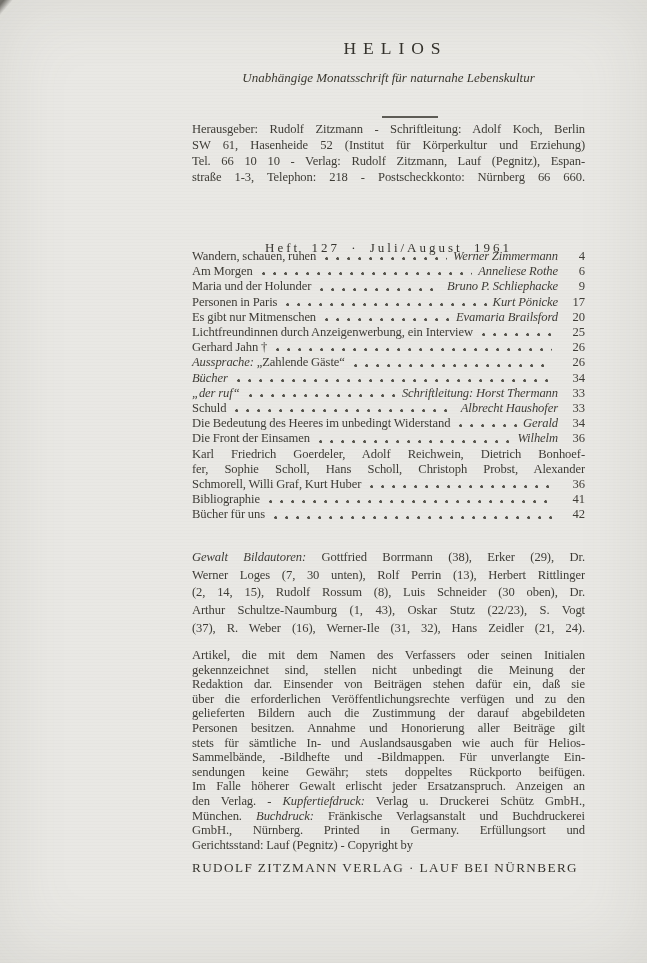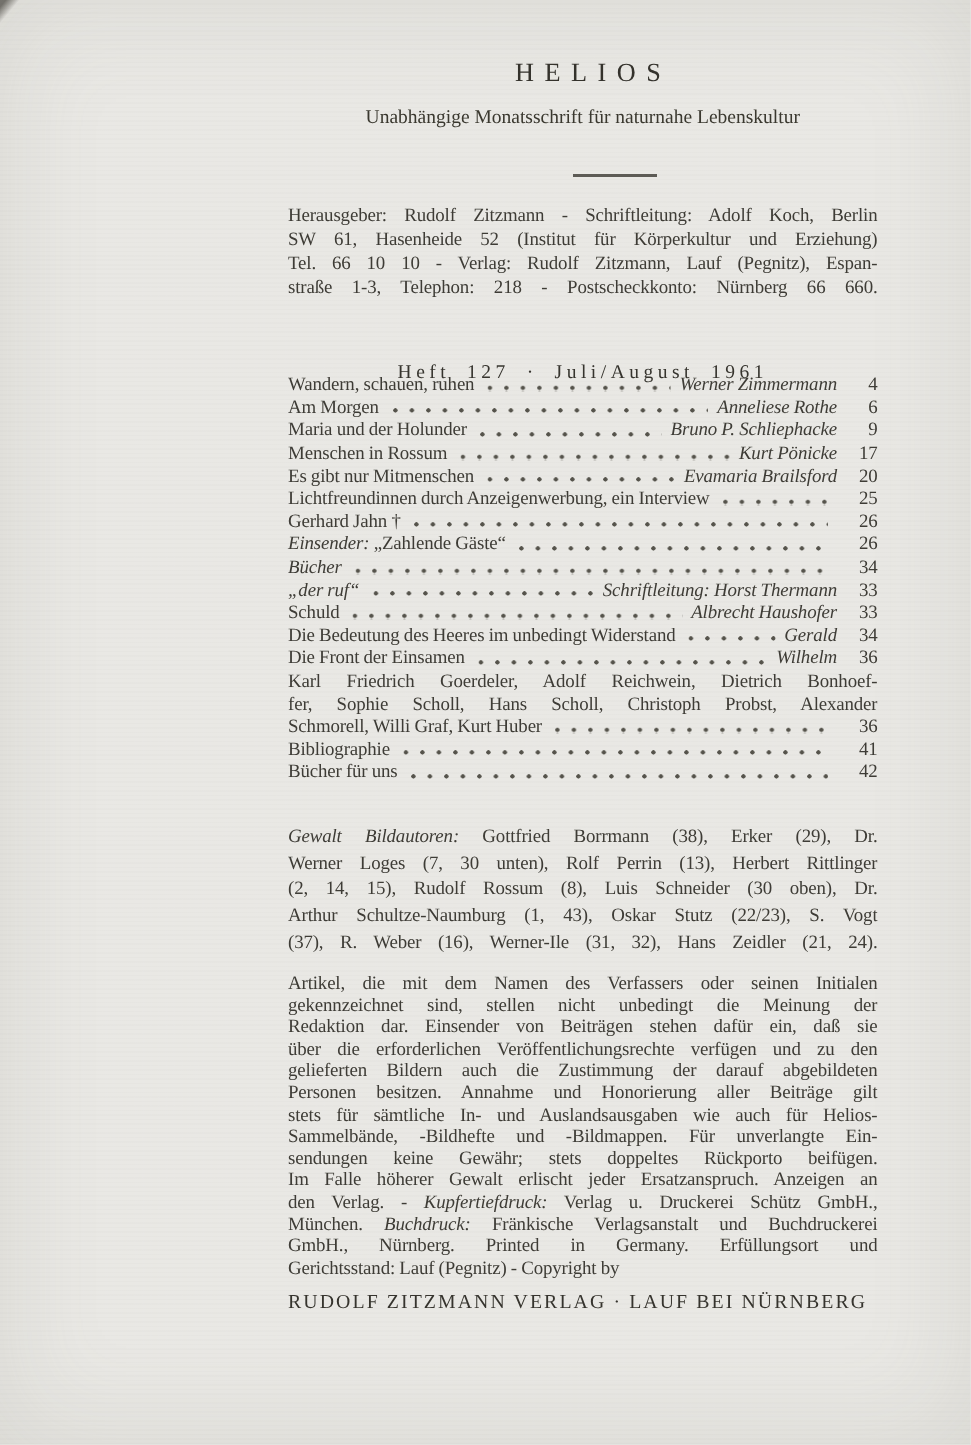--- a/index.html
+++ b/index.html
@@ -13,29 +13,29 @@
     font-family:"Liberation Serif", serif;
     color:#3e3c36;
   }
   .corner-mark { position:absolute; top:0; left:0; width:18px; height:15px;
     background: linear-gradient(130deg, rgba(70,68,62,0.70) 0 3px, rgba(70,68,62,0) 10px); }
   .col { position:absolute; left:192px; width:393px; }
   .it { font-style:italic; }
 
   .title { top:38px; text-align:center; font-size:17.5px; letter-spacing:7px; padding-left:7px;
            color:#34322c; }
-  .subtitle { top:70px; text-align:center; font-size:13px; color:#3a382f; }
+  .subtitle { top:70px; text-align:center; font-style:italic; font-size:13px; color:#3a382f; }
   .rule { position:absolute; top:116px; left:calc(192px + 196px - 6px); width:56px; height:2px;
           background:#5d5b55; }
 
   .textblock { font-size:12.6px; letter-spacing:-0.1px; word-spacing:-0.2px; }
   .justify-line { text-align:justify; text-align-last:justify; white-space:nowrap; overflow:hidden; }
   .center-line { text-align:left; white-space:nowrap; }
 
-  .publisher { top:135px; line-height:16.1px; }
+  .publisher { top:121px; line-height:16.1px; }
   .issue { top:240px; text-align:center; font-size:13px; letter-spacing:3px; word-spacing:5px;
            color:#36342e; }
 
   .toc { top:249px; line-height:15.2px; }
   .toc-row { display:flex; align-items:baseline; white-space:nowrap; }
   .toc-title { flex:0 0 auto; }
   .leader { flex:1 1 auto; align-self:flex-end; height:4px; margin:0 6px 3px 9px; min-width:4px;
     background-image: radial-gradient(circle at 1.6px 1.6px, #55534b 1.25px, rgba(0,0,0,0) 1.6px);
     background-size:11px 4px; background-repeat:repeat-x; background-position:left bottom; }
   .toc-author { flex:0 0 auto; font-style:italic; }
@@ -73,21 +73,21 @@
         <span class="toc-author">Anneliese Rothe</span>
         <span class="toc-page">6</span>
       </div>
       <div class="toc-row">
         <span class="toc-title">Maria und der Holunder</span>
         <span class="leader"></span>
         <span class="toc-author">Bruno P. Schliephacke</span>
         <span class="toc-page">9</span>
       </div>
       <div class="toc-row">
-        <span class="toc-title">Menschen in Rossum</span>
+        <span class="toc-title">Personen in Paris</span>
         <span class="leader"></span>
         <span class="toc-author">Kurt Pönicke</span>
         <span class="toc-page">17</span>
       </div>
       <div class="toc-row">
         <span class="toc-title">Es gibt nur Mitmenschen</span>
         <span class="leader"></span>
         <span class="toc-author">Evamaria Brailsford</span>
         <span class="toc-page">20</span>
       </div>
@@ -95,21 +95,21 @@
         <span class="toc-title">Lichtfreundinnen durch Anzeigenwerbung, ein Interview</span>
         <span class="leader"></span>
         <span class="toc-page">25</span>
       </div>
       <div class="toc-row">
         <span class="toc-title">Gerhard Jahn †</span>
         <span class="leader"></span>
         <span class="toc-page">26</span>
       </div>
       <div class="toc-row">
-        <span class="toc-title"><span class="it">Einsender:</span> „Zahlende Gäste“</span>
+        <span class="toc-title"><span class="it">Aussprache:</span> „Zahlende Gäste“</span>
         <span class="leader"></span>
         <span class="toc-page">26</span>
       </div>
       <div class="toc-row">
         <span class="toc-title it">Bücher</span>
         <span class="leader"></span>
         <span class="toc-page">34</span>
       </div>
       <div class="toc-row">
         <span class="toc-title it">„der ruf“</span>

